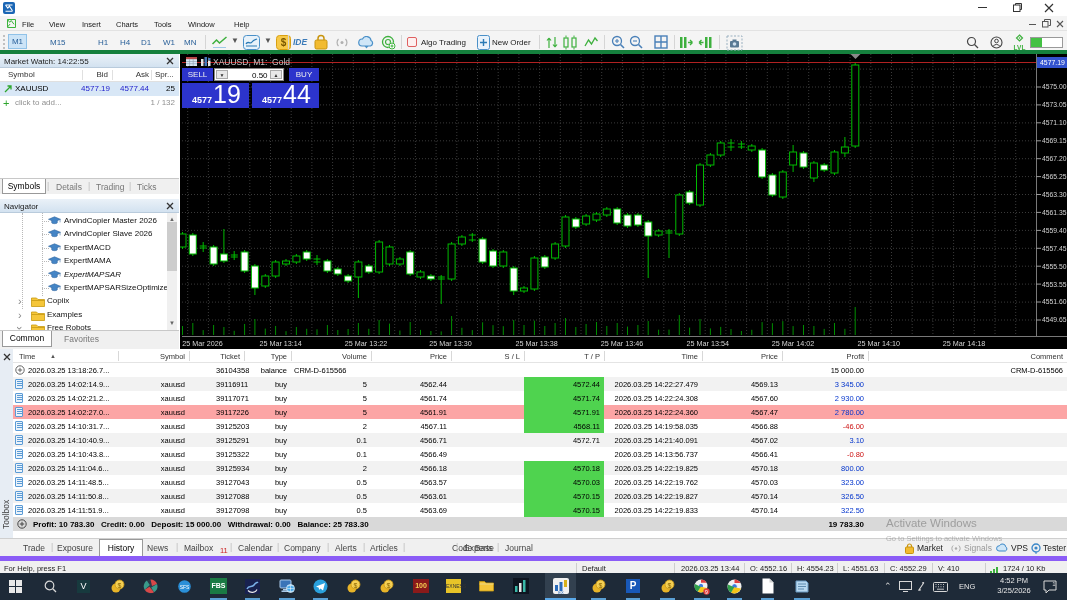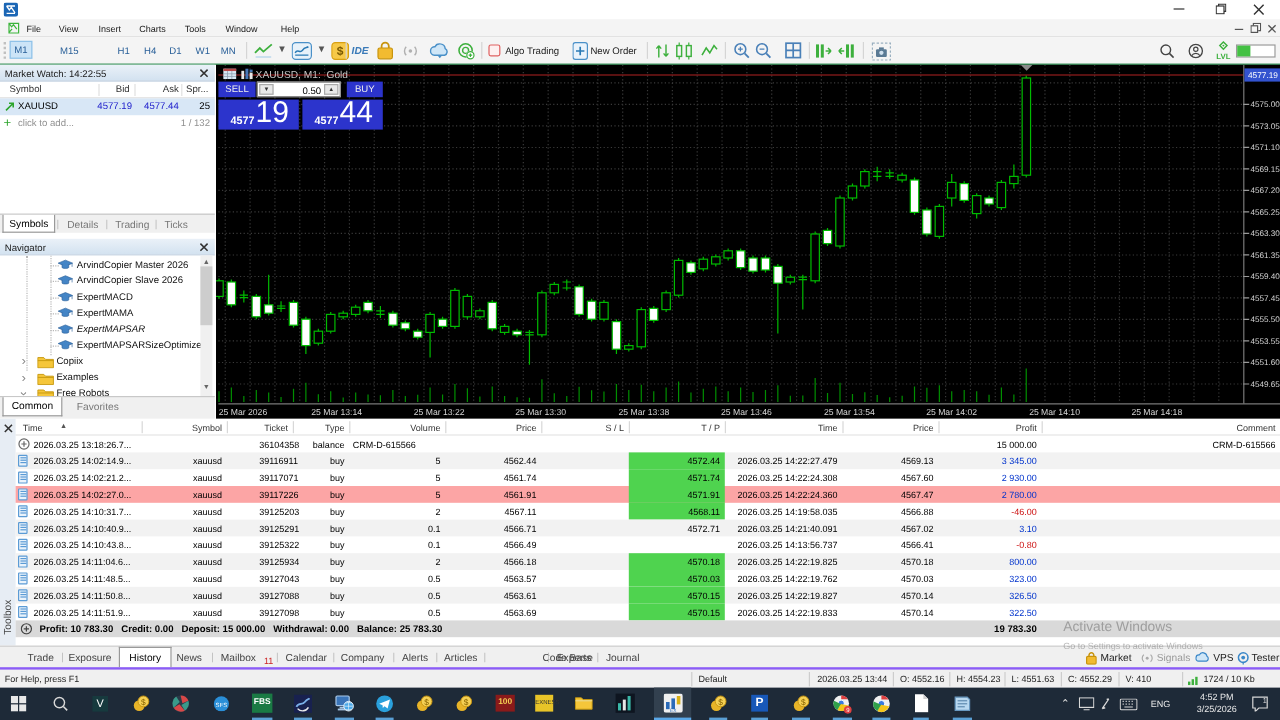--- a/index.html
+++ b/index.html
@@ -61,21 +61,21 @@
   <div class="abs" style="left:1029px;top:8px;width:7px;height:1px;background:#555;"></div>
   <svg class="abs" style="left:1042px;top:3px" width="9" height="9" viewBox="0 0 9 9">
       <rect x="0.5" y="2.5" width="5.5" height="5.5" fill="none" stroke="#555"></rect>
       <path d="M2.5 2.5 V0.5 H8.5 V6.5 H6.5" stroke="#555" fill="none"></path>
     </svg>
   <svg class="abs" style="left:1056px;top:4px" width="8" height="8" viewBox="0 0 8 8">
       <path d="M1 1 L7 7 M7 1 L1 7" stroke="#555" stroke-width="1.1"></path>
     </svg>
 </div>
 
-<div id="toolbar" class="abs" style="left:0;top:31px;width:1067px;height:23px;background:#f4f4f4;border-bottom:1px solid #15803d;font-size:8px;color:#2a6099;">
+<div id="toolbar" class="abs" style="left:0;top:31px;width:1067px;height:23px;background:#f4f4f4;border-bottom:4px solid #15803d;font-size:8px;color:#2a6099;">
   <div class="abs" style="left:3px;top:4px;width:1px;height:14px;border-left:2px dotted #c0c0c0;"></div>
   <div class="abs" style="left:8px;top:3px;width:19px;height:15px;background:#cce4f7;border:1px solid #90c2e8;text-align:center;line-height:13px;">M1</div>
   <span class="abs" style="left:31px;top:6.5px;margin-top:32px;">M5</span>
   <span class="abs" style="left:50px;top:6.5px;">M15</span>
   <span class="abs" style="left:73px;top:6.5px;margin-top:43px;">M30</span>
   <span class="abs" style="left:98px;top:6.5px;">H1</span>
   <span class="abs" style="left:120px;top:6.5px;">H4</span>
   <span class="abs" style="left:141px;top:6.5px;">D1</span>
   <span class="abs" style="left:163px;top:6.5px;">W1</span>
   <span class="abs" style="left:184px;top:6.5px;">MN</span>
@@ -914,21 +914,21 @@
       <circle cx="5" cy="5" r="4" fill="none" stroke="#3a87c8" stroke-width="1.3"></circle>
       <circle cx="5" cy="5" r="1.6" fill="#3a87c8"></circle>
       <path d="M5 9 v2" stroke="#3a87c8"></path>
     </svg>
   <span class="abs" style="left:1043px;top:4px;color:#222;">Tester</span>
 </div>
 
 <div class="abs" style="left:886px;top:517px;font-size:11.5px;color:rgba(110,110,110,0.55);">Activate Windows</div>
 <div class="abs" style="left:886px;top:534px;font-size:7.5px;color:rgba(120,120,120,0.5);">Go to Settings to activate Windows</div>
 
-<div class="abs" style="left:0;top:556px;width:1067px;height:17px;background:#f0f0f0;border-top:2px solid #8b5cf6;font-size:7.5px;color:#222;">
+<div class="abs" style="left:0;top:556px;width:1067px;height:17px;background:#f0f0f0;border-top:5px solid #8b5cf6;font-size:7.5px;color:#222;">
   <span class="abs" style="left:4px;top:3px;">For Help, press F1</span>
   <i class="abs" style="left:576px;top:2px;width:1px;height:12px;background:#cdcdcd;"></i>
   <span class="abs" style="left:582px;top:3px;">Default</span>
   <i class="abs" style="left:674px;top:2px;width:1px;height:12px;background:#cdcdcd;"></i>
   <span class="abs" style="left:681px;top:3px;">2026.03.25 13:44</span>
   <i class="abs" style="left:744px;top:2px;width:1px;height:12px;background:#cdcdcd;"></i>
   <span class="abs" style="left:750px;top:3px;">O: 4552.16</span>
   <i class="abs" style="left:791px;top:2px;width:1px;height:12px;background:#cdcdcd;"></i>
   <span class="abs" style="left:797px;top:3px;">H: 4554.23</span>
   <i class="abs" style="left:837px;top:2px;width:1px;height:12px;background:#cdcdcd;"></i>

